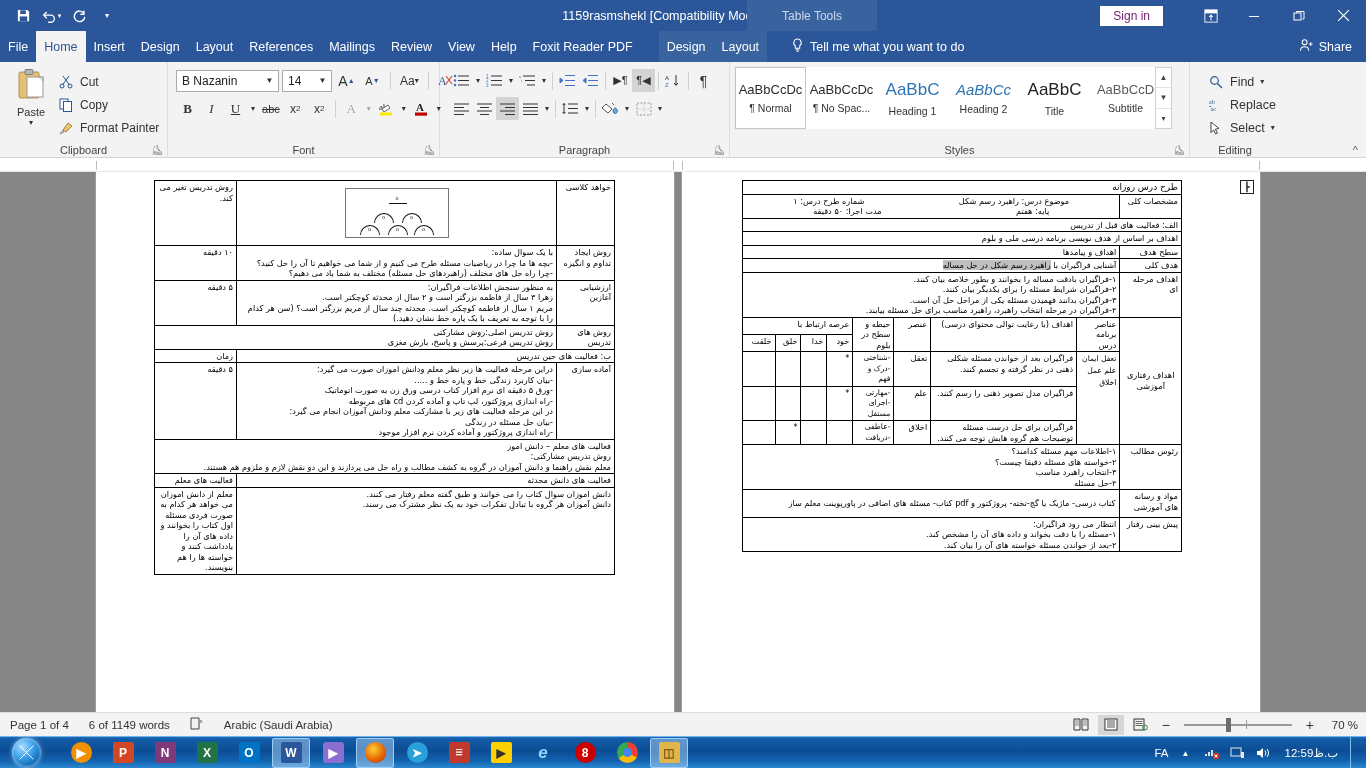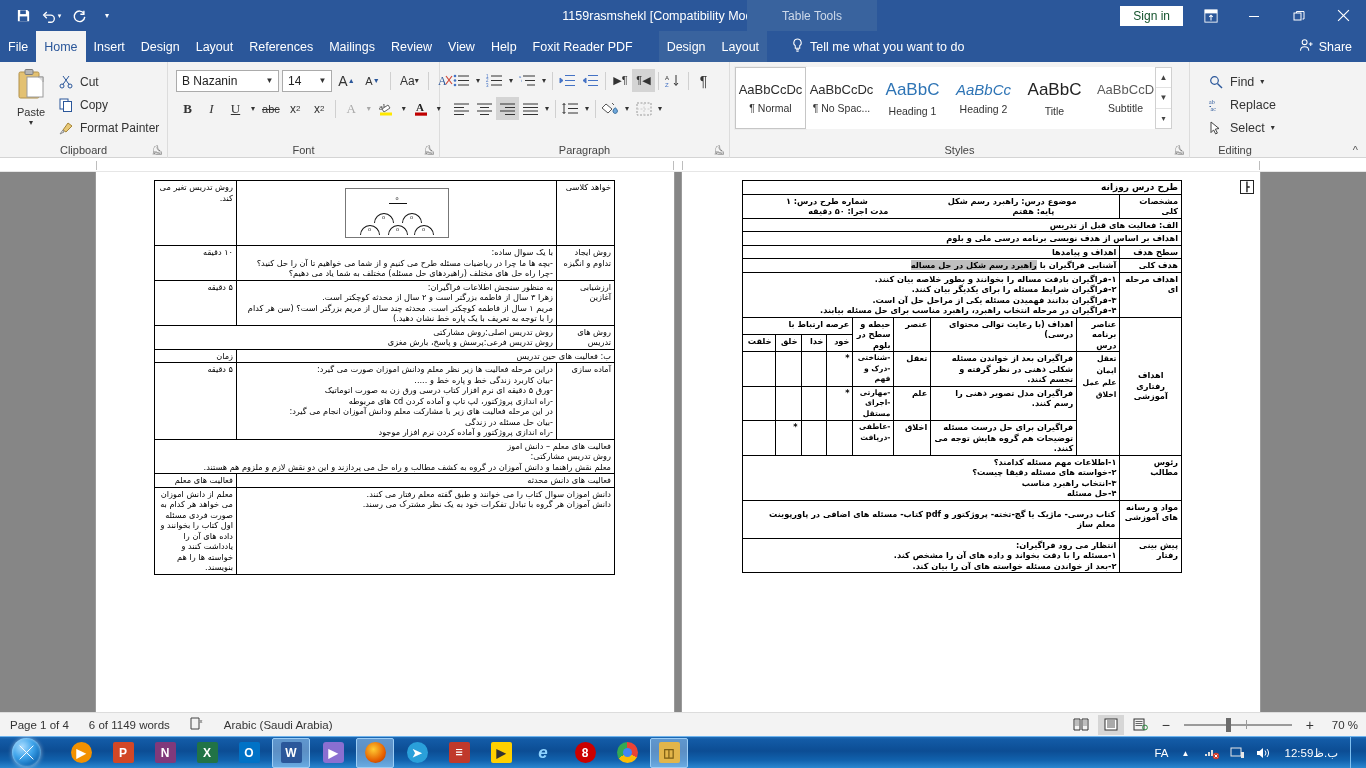--- a/index.html
+++ b/index.html
@@ -31,22 +31,22 @@
     position: absolute; left: 747px; top: 0; width: 130px; height: 31px;
     background: #39639e; color: #cdd9ea;
     display: flex; align-items: center; justify-content: center;
     font-size: 12px;
   }
   .tb-right {
     position: absolute; right: 0; top: 0; height: 31px;
     display: flex; align-items: center; gap: 0;
   }
   .signin {
-    background: #fff; color: #14532d; font-size: 12px;
-    padding: 3px 13px; margin-right: 8px; line-height: 14px;
+    background: #fff; color: #701a75; font-size: 12px;
+    padding: 3px 13px; margin-right: 28px; line-height: 14px;
   }
   .winbtn {
     width: 45px; height: 31px; display: flex; align-items: center; justify-content: center;
     color: #fff;
   }
   .winbtn.ribbon-opt { width: 40px; }
 
   
   .tabs {
     position: absolute; top: 31px; left: 0; width: 1366px; height: 31px;
@@ -742,21 +742,21 @@
 دانش آموزان هر گروه با تبادل تفکرات خود به یک نظر مشترک می رسند.</td>
           <td>معلم از دانش اموزان می خواهد هر کدام به صورت فردی مسئله اول کتاب را بخوانند و داده های آن را یادداشت کنند و خواسته ها را هم بنویسند.</td>
         </tr>
       </tbody>
         </table>
     </div>
   </div>
 
   <div class="page" id="page-right">
     <div class="anchor-ico">┣</div>
-    <div class="sheet" style="left:60px; top:8px; width:452px;font-weight:bold;">
+    <div class="sheet" style="left:60px; top:8px; width:452px;">
       <table class="doc" style="width:440px;">
         <colgroup>
           <col style="width:57px">
             <col style="width:40px">
             <col style="width:135px">
           <col style="width:34px">
             <col style="width:38px">
           <col style="width:24px">
             <col style="width:24px">
             <col style="width:24px">

